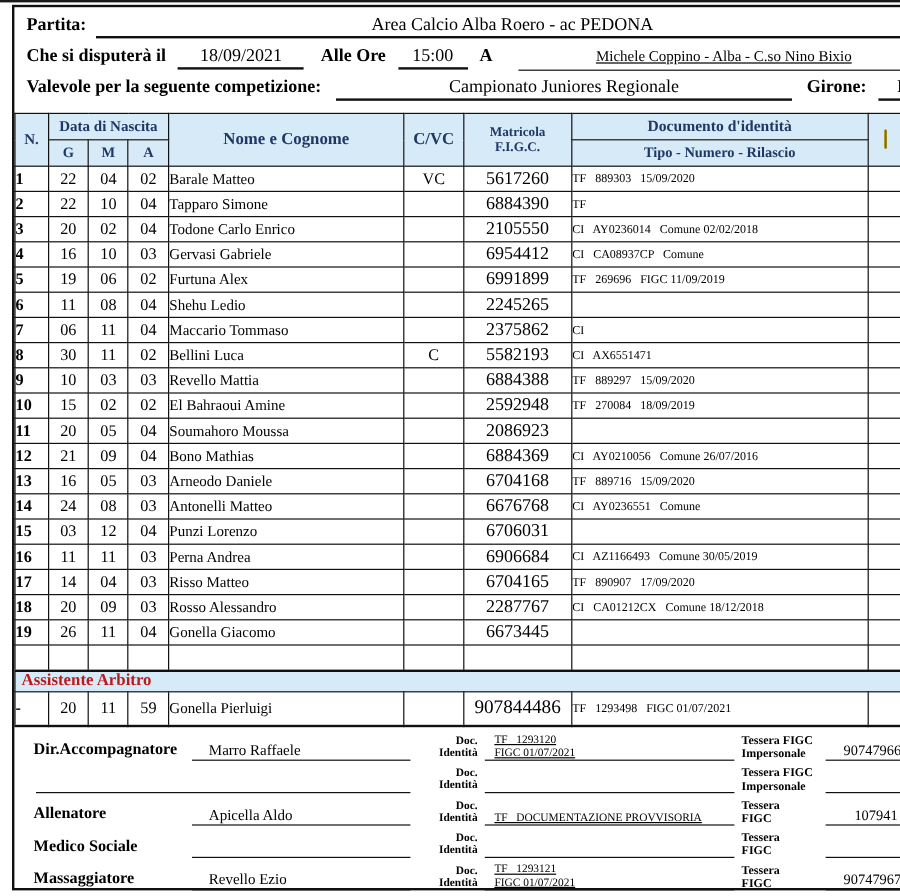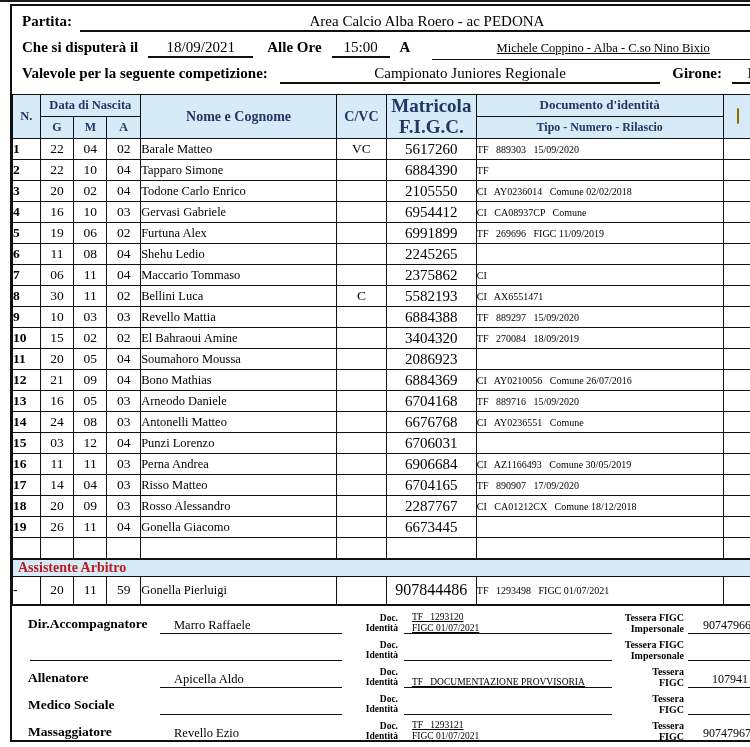--- a/index.html
+++ b/index.html
@@ -49,21 +49,21 @@
   .card { width:13px; height:17px; border-radius:2.5px; margin:2px auto; }
   .card.y { background:#F2CE2E; border:1px solid #8A6D00; }
   .card.r { background:#E23228; border:1px solid #6E0F08; }
   
   .officials { padding:4px 8px 0 4px; }
   .off-row { display:flex; align-items:stretch; height:27px;margin-left:8px; }
   .off-role { flex:0 0 auto; min-width:126px; padding-left:4px; font-weight:bold; font-size:13.5px; white-space:nowrap; display:flex; align-items:center; }
   .off-name { flex:1 1 auto; margin:0 10px 3px 6px; border-bottom:1.5px solid #111; font-size:12.5px; display:flex; align-items:flex-end; padding-left:14px; white-space:nowrap; }
   .off-doclabel { flex:0 0 46px; font-weight:bold; font-size:9.5px; line-height:1.05; text-align:right; display:flex; flex-direction:column; justify-content:center; }
   .off-docval { flex:0 0 200px; margin:0 6px 3px 6px; border-bottom:1.5px solid #111; font-size:9.5px; line-height:1.1; display:flex; flex-direction:column; justify-content:flex-end; padding-left:8px; white-space:pre;text-decoration:underline; }
-  .off-teslabel { flex:0 0 66px; font-weight:bold; font-size:10px; line-height:1.05; text-align:right; display:flex; flex-direction:column; justify-content:center; }
+  .off-teslabel { flex:0 0 66px; font-weight:bold; font-size:10px; line-height:1.05; text-align:left; display:flex; flex-direction:column; justify-content:center; }
   .off-tesval { flex:0 0 84px; margin:0 4px 3px 4px; border-bottom:1.5px solid #111; font-size:12px; text-align:left; display:flex; align-items:flex-end; justify-content:center; }
 </style>
 </head>
 <body>
 
 <div class="page">
   <div class="top-rule"></div>
   <div class="sheet">
 
     <div class="form-header">
@@ -99,21 +99,21 @@
           <col style="width:233px">
         <col style="width:29px">
           <col style="width:28px">
       </colgroup>
       <thead>
         <tr class="hrow">
           <th class="hd" rowspan="2">N.</th>
           <th class="hd" colspan="3">Data di Nascita</th>
           <th class="hd" rowspan="2" style="font-size:14px">Nome e Cognome</th>
           <th class="hd" rowspan="2" style="font-size:14px">C/VC</th>
-          <th class="hd" rowspan="2" style="font-size:19px">
+          <th class="hd" rowspan="2" style="font-size:11px">
             <div>Matricola</div>
             <div>F.I.G.C.</div>
           </th>
           <th class="hd" style="font-size:13px">Documento d'identità</th>
           <th class="hd" rowspan="2"><span class="card y"></span></th>
           <th class="hd" rowspan="2"><span class="card r"></span></th>
         </tr>
         <tr class="hrow">
           <th class="hd-sub">G</th>
           <th class="hd-sub">M</th>
@@ -239,21 +239,21 @@
     <td></td>
   </tr>
 
   <tr class="prow">
     <td class="c-n">10</td>
     <td class="c-d">15</td>
     <td class="c-d">02</td>
     <td class="c-d">02</td>
     <td class="c-name">El Bahraoui Amine</td>
     <td class="c-cvc"></td>
-    <td class="c-mat">3404320</td>
+    <td class="c-mat">2592948</td>
     <td class="c-doc">TF   270084   18/09/2019</td>
     <td></td>
     <td></td>
   </tr>
 
   <tr class="prow">
     <td class="c-n">11</td>
     <td class="c-d">20</td>
     <td class="c-d">05</td>
     <td class="c-d">04</td>

